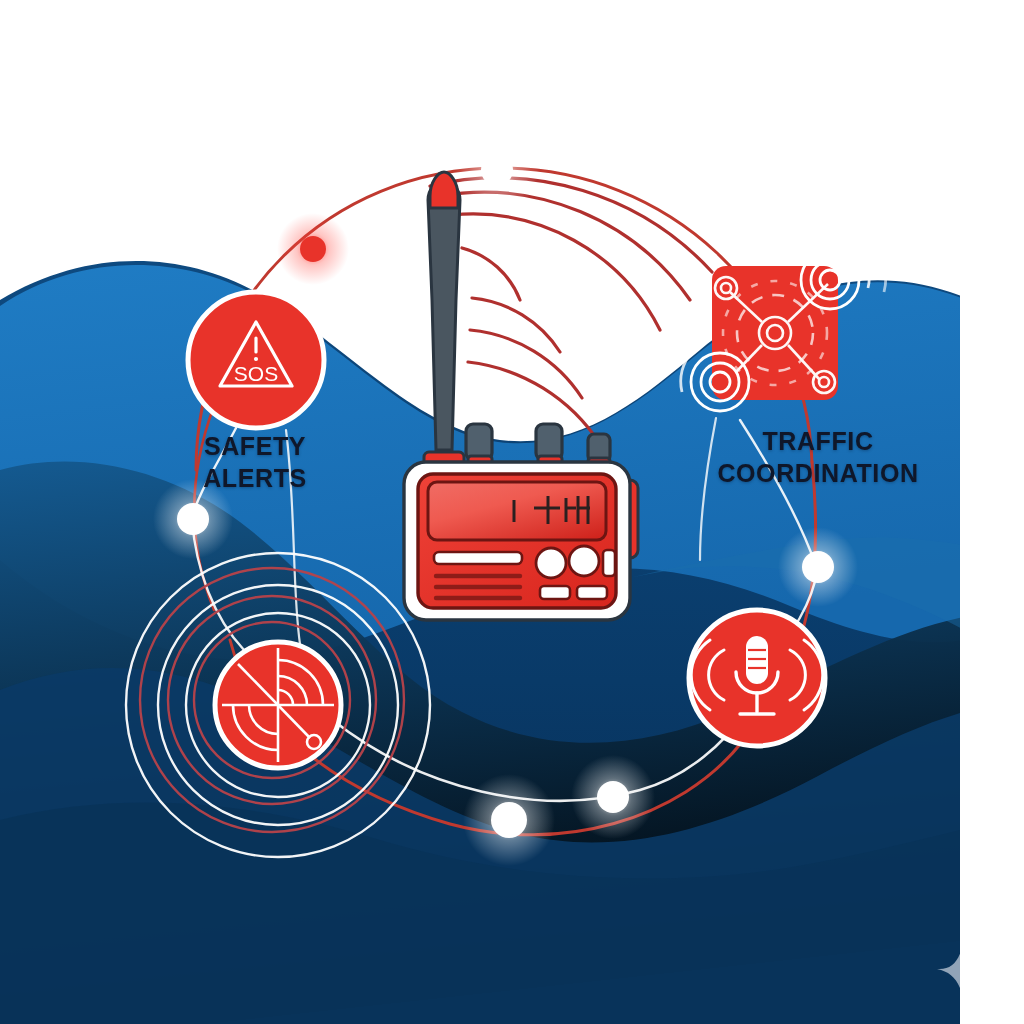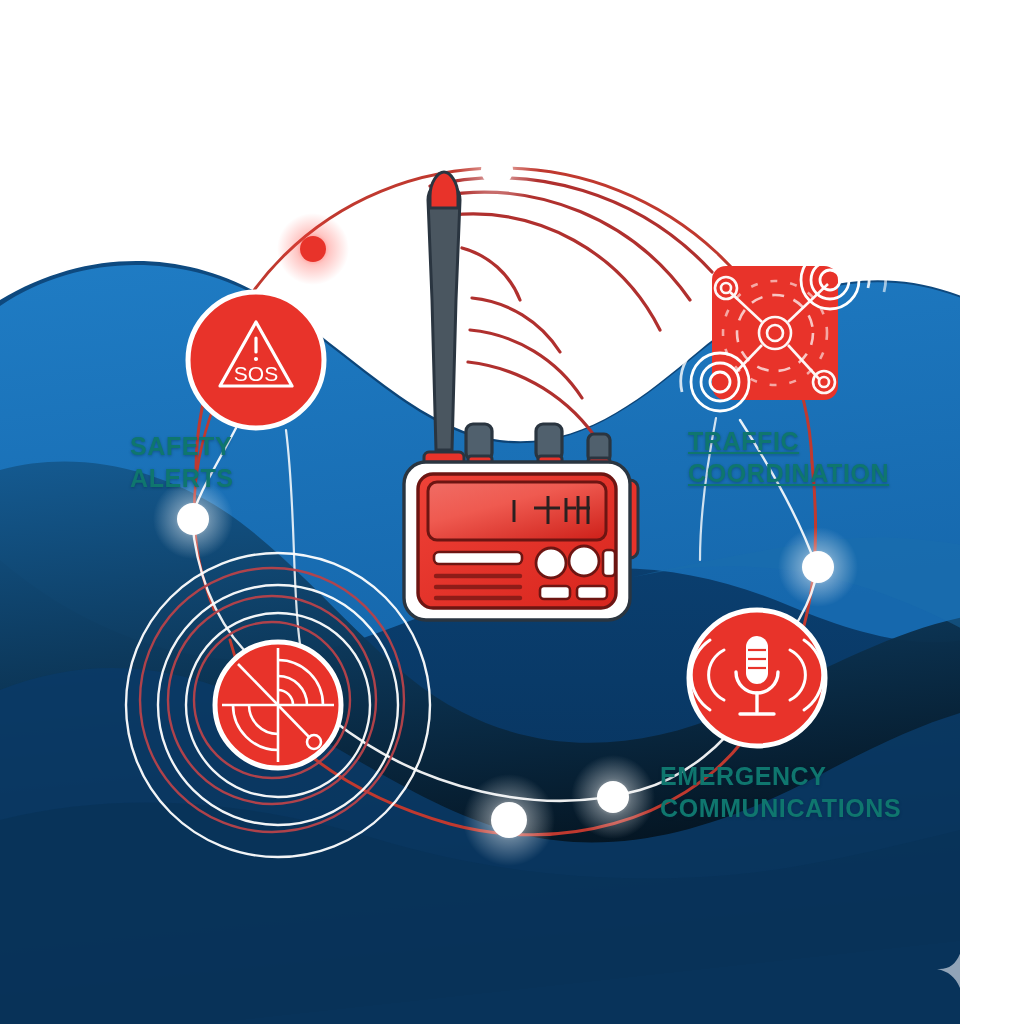--- a/index.html
+++ b/index.html
@@ -20,33 +20,33 @@
   }
   #stage svg.layer {
     position: absolute;
     left: 0;
     top: 0;
     width: 1024px;
     height: 1024px;
   }
   .node-label {
     position: absolute;
-    color: #0f766e;
+    color: #0f172a;
     font-family: "Liberation Sans", sans-serif;
     font-weight: bold;
     font-size: 25px;
     line-height: 1.28;
     letter-spacing: 0.6px;
-    text-align: left;
+    text-align: center;
     white-space: pre;
     pointer-events: none;
     text-shadow: 0 1px 3px rgba(3,28,56,0.35);
   }
   #label-safety   { left: 130px; top: 430px; width: 250px; }
-  #label-traffic  { left: 688px; top: 425px; width: 260px; text-decoration: underline; }
+  #label-traffic  { left: 688px; top: 425px; width: 260px; }
   #label-emerg    { left: 660px; top: 760px; width: 290px; }
 </style>
 </head>
 <body>
 
 <div id="stage">
 
   <svg class="layer" viewBox="0 0 1024 1024">
     <defs>
       <linearGradient id="navyGrad" x1="0" y1="0" x2="0" y2="1">
@@ -322,16 +322,14 @@
 
   <svg class="layer" viewBox="0 0 1024 1024">
     <path d="M963,945 C968,963 975,970 989,969 C975,972 968,979 963,997
              C958,979 951,972 937,969 C951,970 958,963 963,945 Z" fill="#a9b8c9" opacity="0.85"></path>
   </svg>
 
   <div class="node-label" id="label-safety">SAFETY
 ALERTS</div>
   <div class="node-label" id="label-traffic">TRAFFIC
 COORDINATION</div>
-  <div class="node-label" id="label-emerg">EMERGENCY
-COMMUNICATIONS</div>
 
 </div>
 
 </body></html>

